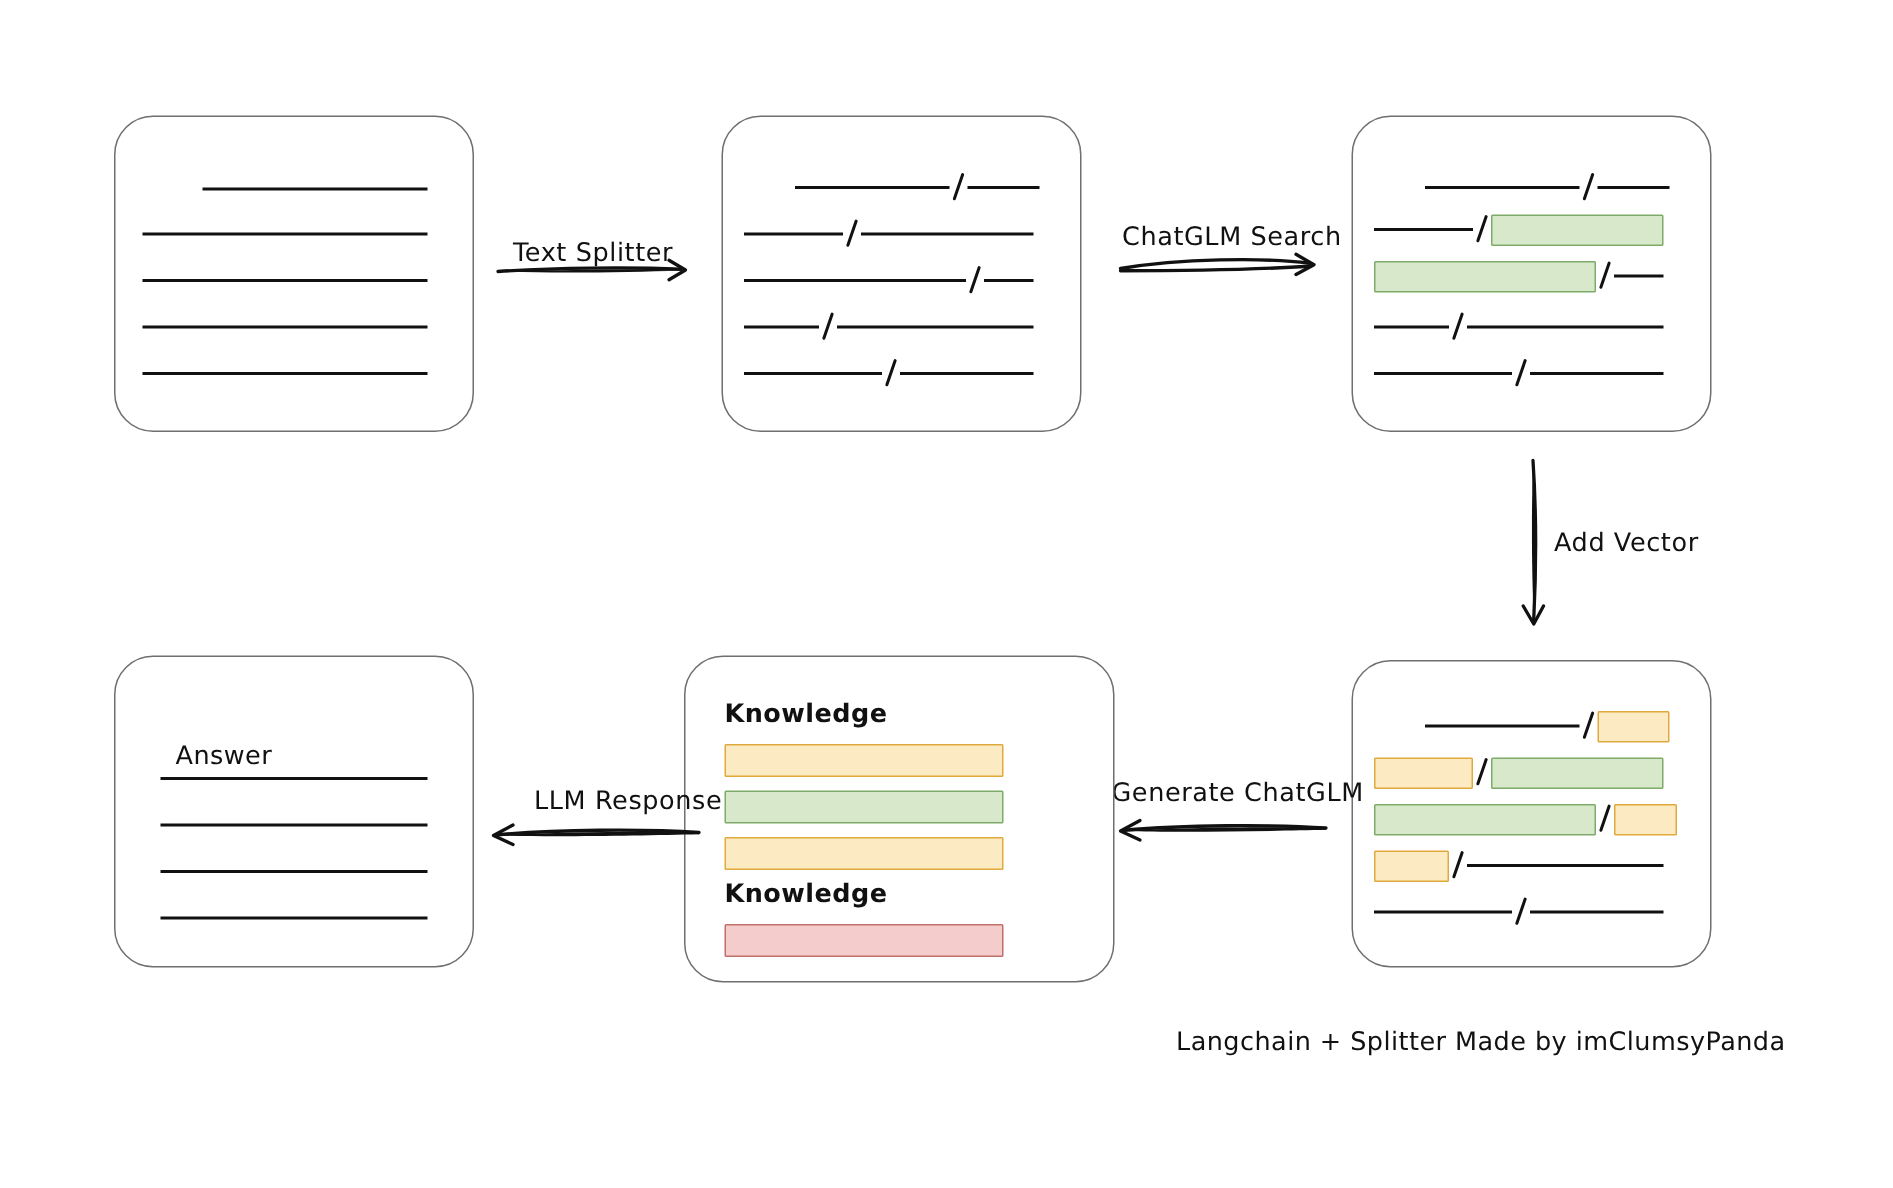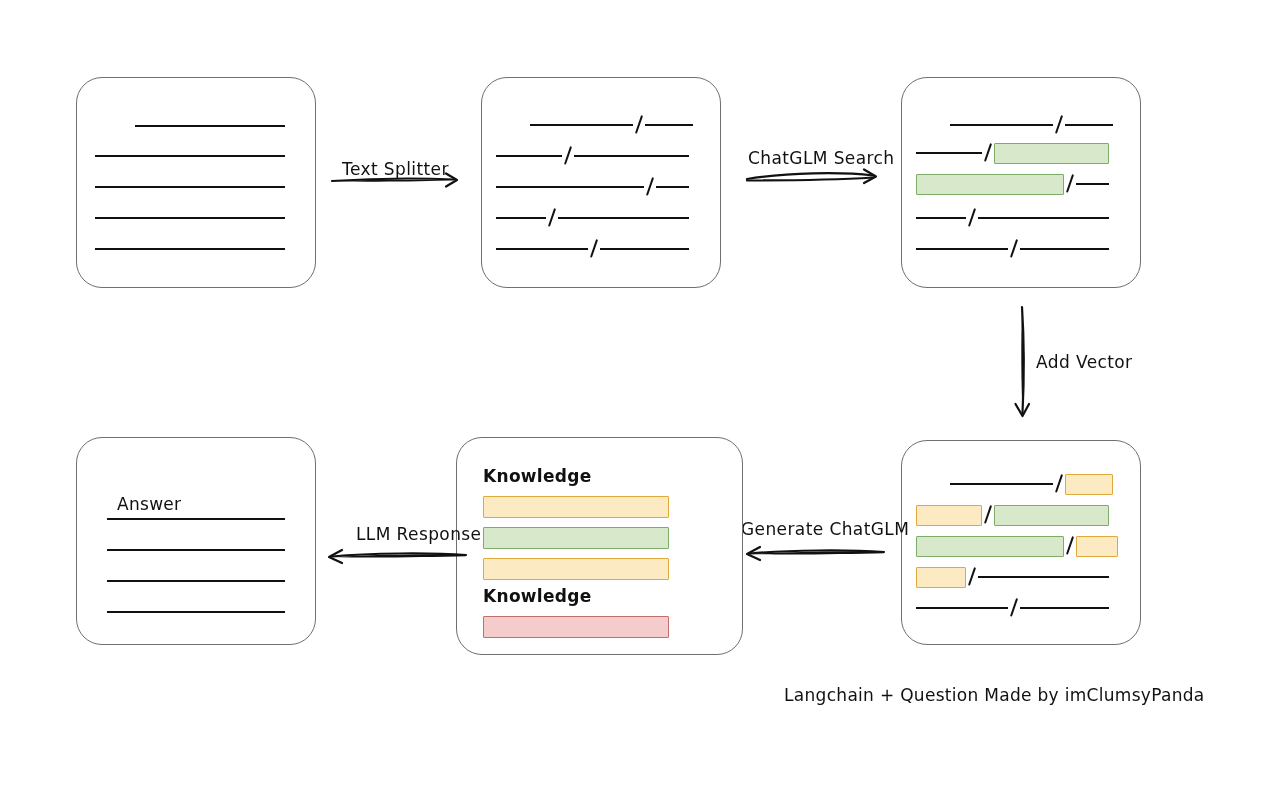--- a/index.html
+++ b/index.html
@@ -305,15 +305,15 @@
       </div>
       <div class="row" style="top:134px; left:30px;">
         <span class="seg" style="width:178px;"></span>
       </div>
       <div class="row" style="top:165px; left:30px;">
         <span class="seg" style="width:178px;"></span>
       </div>
     </div>
   </div>
 
-  <div class="footer" style="left:784px; top:685px;">Langchain + Question Made by imClumsyPanda</div>
+  <div class="footer" style="left:784px; top:685px;">Langchain + Splitter Made by imClumsyPanda</div>
 
 </div>
 
 </body></html>

